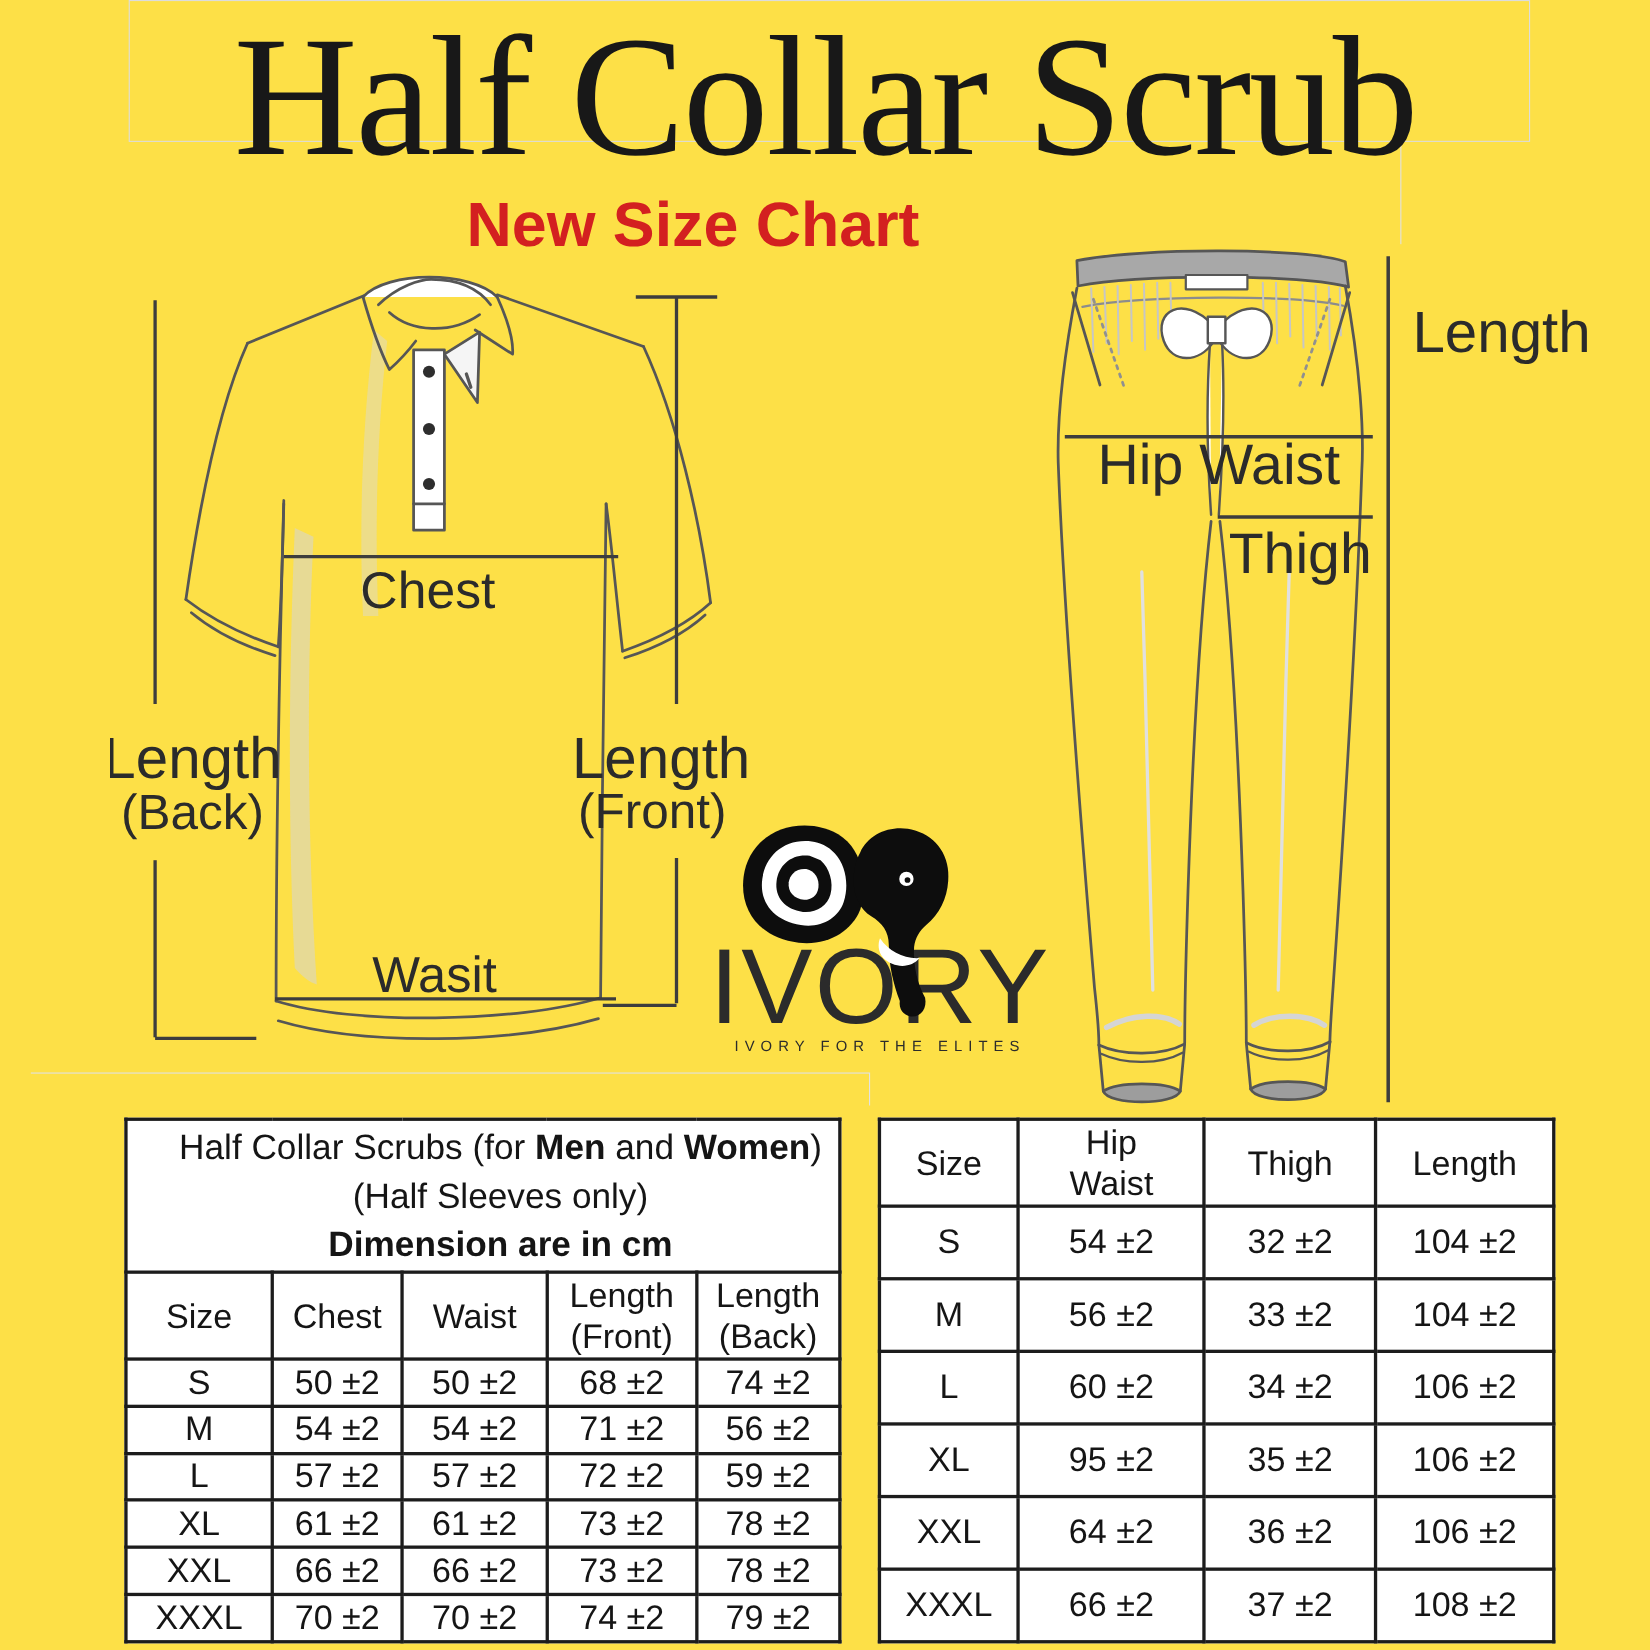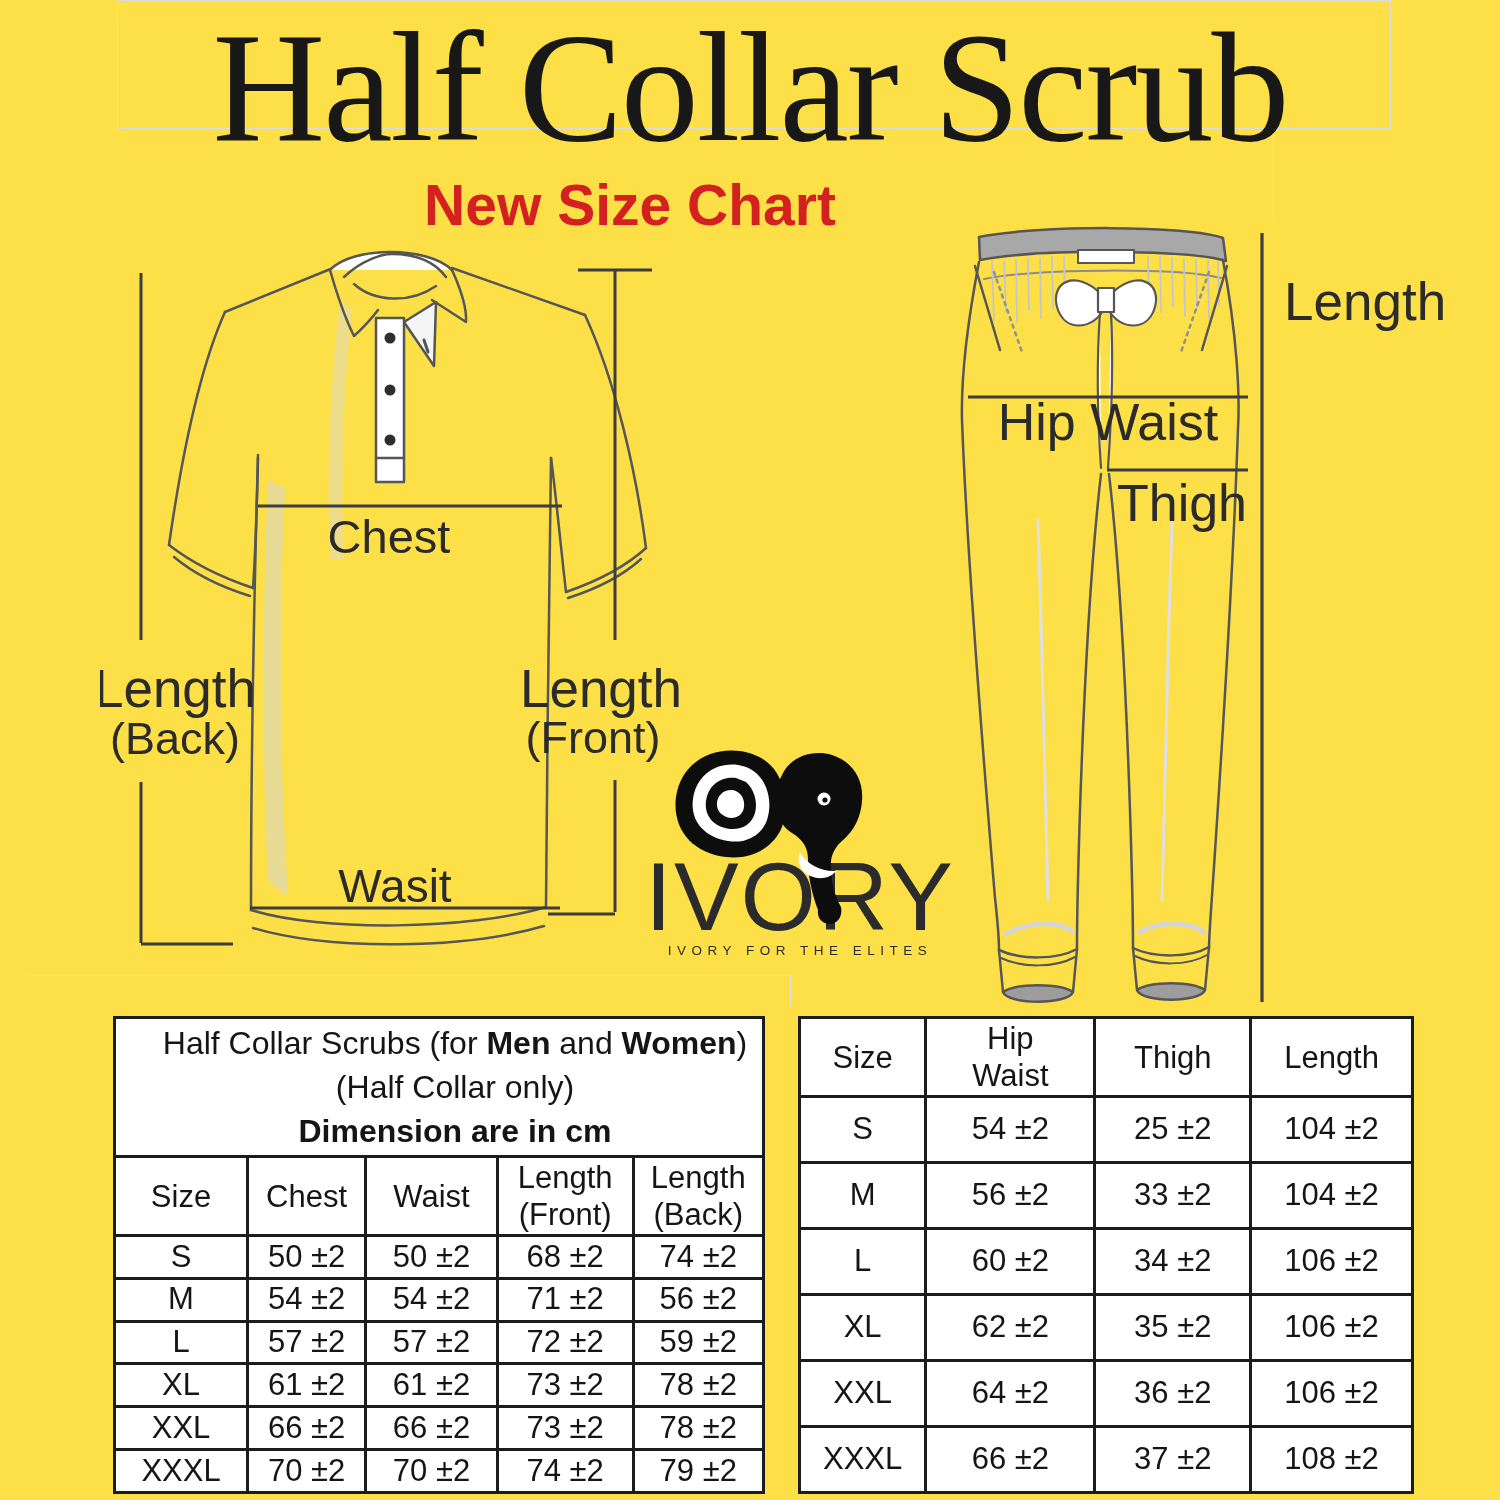--- a/index.html
+++ b/index.html
@@ -192,21 +192,21 @@
           <col style="width:20.5%">
           <col style="width:18.2%">
           <col style="width:20.3%">
           <col style="width:20.9%">
           <col style="width:20.1%">
         </colgroup>
         <tbody>
           <tr>
             <td class="ttl" colspan="5">
               <div class="tline">Half Collar Scrubs (for <b>Men</b> and <b>Women</b>)</div>
-              <div class="tline">(Half Collar only)</div>
+              <div class="tline">(Half Sleeves only)</div>
               <div class="tline"><b>Dimension are in cm</b></div>
             </td>
           </tr>
           <tr class="hd">
             <th>Size</th>
             <th>Chest</th>
             <th>Waist</th>
             <th>Length<br>(Front)</th>
             <th>Length<br>(Back)</th>
           </tr>
@@ -266,38 +266,38 @@
         <tbody>
           <tr class="hd">
             <th>Size</th>
             <th>Hip<br>Waist</th>
             <th>Thigh</th>
             <th>Length</th>
           </tr>
           <tr>
             <td>S</td>
             <td>54 ±2</td>
-            <td>25 ±2</td>
+            <td>32 ±2</td>
             <td>104 ±2</td>
           </tr>
           <tr>
             <td>M</td>
             <td>56 ±2</td>
             <td>33 ±2</td>
             <td>104 ±2</td>
           </tr>
           <tr>
             <td>L</td>
             <td>60 ±2</td>
             <td>34 ±2</td>
             <td>106 ±2</td>
           </tr>
           <tr>
             <td>XL</td>
-            <td>62 ±2</td>
+            <td>95 ±2</td>
             <td>35 ±2</td>
             <td>106 ±2</td>
           </tr>
           <tr>
             <td>XXL</td>
             <td>64 ±2</td>
             <td>36 ±2</td>
             <td>106 ±2</td>
           </tr>
           <tr>

